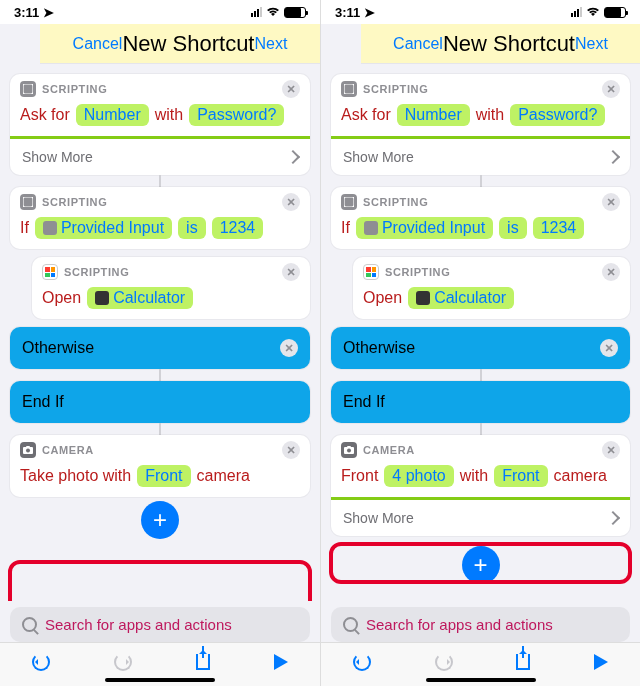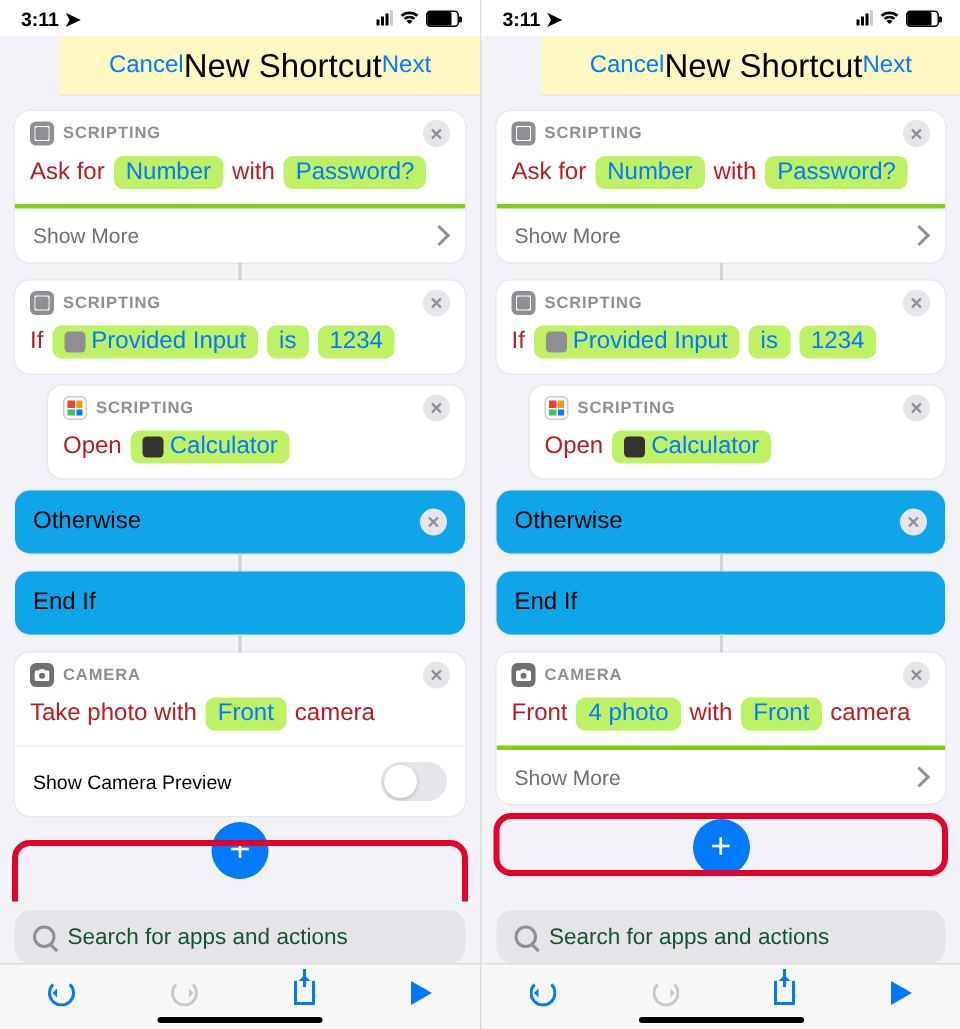--- a/index.html
+++ b/index.html
@@ -40,21 +40,21 @@
   .chev::after { content:""; display:inline-block; width:8px; height:8px; border-right:2px solid #8e8e93; border-bottom:2px solid #8e8e93; transform:rotate(-45deg); }
   .chev.down::after { transform:rotate(45deg); }
   .nested { margin-left:22px; }
   .simple-row { background:#0ea5e9; border-radius:10px; padding:12px 12px; font-size:16px; color:#000; display:flex; align-items:center; box-shadow: 0 0 0 1px rgba(0,0,0,0.04); }
   .simple-row .close-x { display:flex; }
   .red-box { position:absolute; border:4px solid #e4002b; border-radius:12px; pointer-events:none; }
   .toggle-row { border-top:1px solid #eee; padding:10px 12px; font-size:13px; color:#000; display:flex; align-items:center; justify-content:space-between; }
   .switch { width:44px; height:26px; background:#e5e5ea; border-radius:13px; position:relative; }
   .switch i { position:absolute; width:22px; height:22px; background:#fff; border-radius:11px; top:2px; left:2px; box-shadow:0 1px 3px rgba(0,0,0,0.2); }
   .fab { width:38px; height:38px; border-radius:19px; background:#007aff; color:#fff; display:flex; align-items:center; justify-content:center; font-size:24px; font-weight:300; margin:2px auto 0 auto; }
-  .searchbar { margin:6px 10px 0 10px; background:#e4e4e9; border-radius:10px; padding:9px 12px; display:flex; align-items:center; gap:8px; color:#14532d; font-size:15px; }
+  .searchbar { margin:6px 10px 0 10px; background:#e4e4e9; border-radius:10px; padding:9px 12px; display:flex; align-items:center; gap:8px; color:#be185d; font-size:15px; }
   .search-ic { width:15px; height:15px; border:2px solid #8e8e93; border-radius:50%; position:relative; }
   .search-ic::after { content:""; position:absolute; width:6px; height:2px; background:#8e8e93; transform:rotate(45deg); bottom:-3px; right:-4px; }
   .toolbar { height:44px; background:#f8f8f8; border-top:1px solid #ddd; display:flex; align-items:center; justify-content:space-around; margin-top:auto; }
   .tb { color:#007aff; font-size:18px; }
   .tb.dis { color:#c7c7cc; }
   .undo-ic { width:18px; height:18px; border:2px solid currentColor; border-radius:50%; border-top-color:transparent; position:relative; display:inline-block; }
   .undo-ic::after{ content:""; position:absolute; left:-2px; top:4px; border:3px solid transparent; border-right-color:currentColor; }
   .redo-ic { transform: scaleX(-1); }
   .share-ic { width:14px; height:16px; border:2px solid currentColor; border-top:none; position:relative; display:inline-block; }
   .share-ic::before { content:""; position:absolute; left:4px; top:-8px; width:2px; height:12px; background:currentColor; }
@@ -179,26 +179,20 @@
               </svg>
             </span>
           <span class="cat-label">CAMERA</span>
           <span class="close-x">✕</span>
         </div>
         <div class="card-body">
           <span class="plain">Take photo with</span>
           <span class="token">Front</span>
           <span class="plain">camera</span>
         </div>
-        <div class="toggle-row">
-          <span>Show Camera Preview</span>
-          <span class="switch">
-              <i></i>
-            </span>
-        </div>
       </div>
 
       <div class="fab" style="position:relative; z-index:0; margin-top:-4px; margin-bottom:-18px;">+</div>
 
       <div class="red-box" style="left:8px; right:8px; top:496px; height:54px;"></div>
     </div>
 
     <div class="searchbar">
       <span class="search-ic"></span>
       <span>Search for apps and actions</span>

